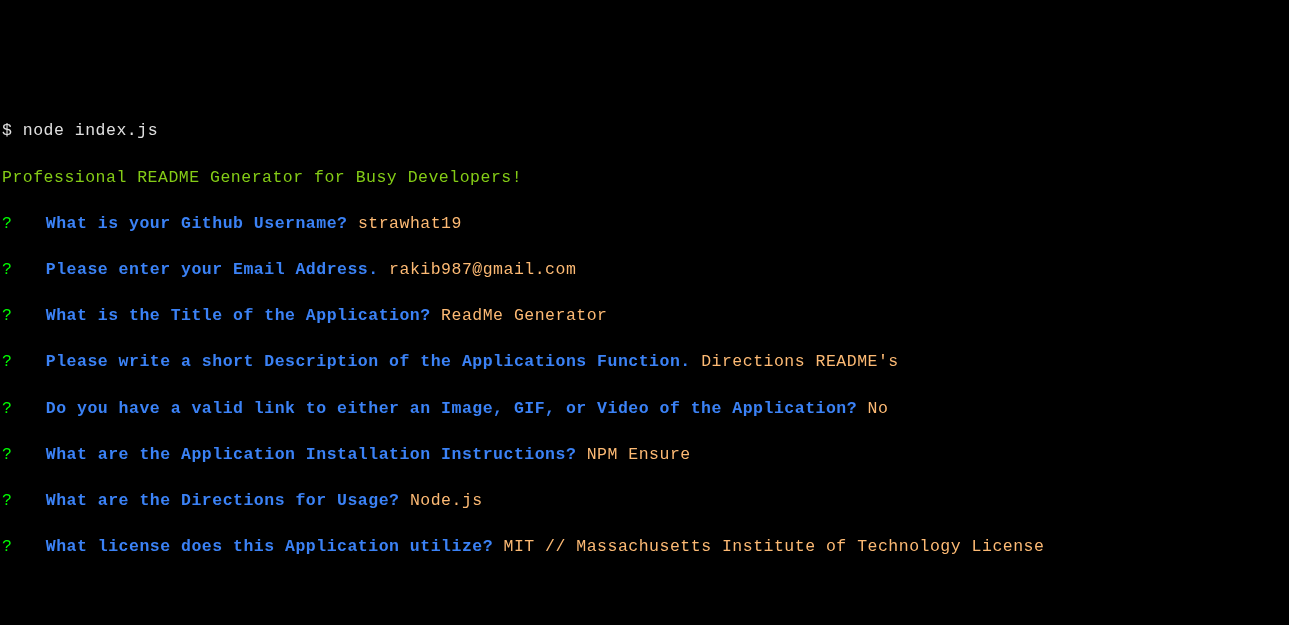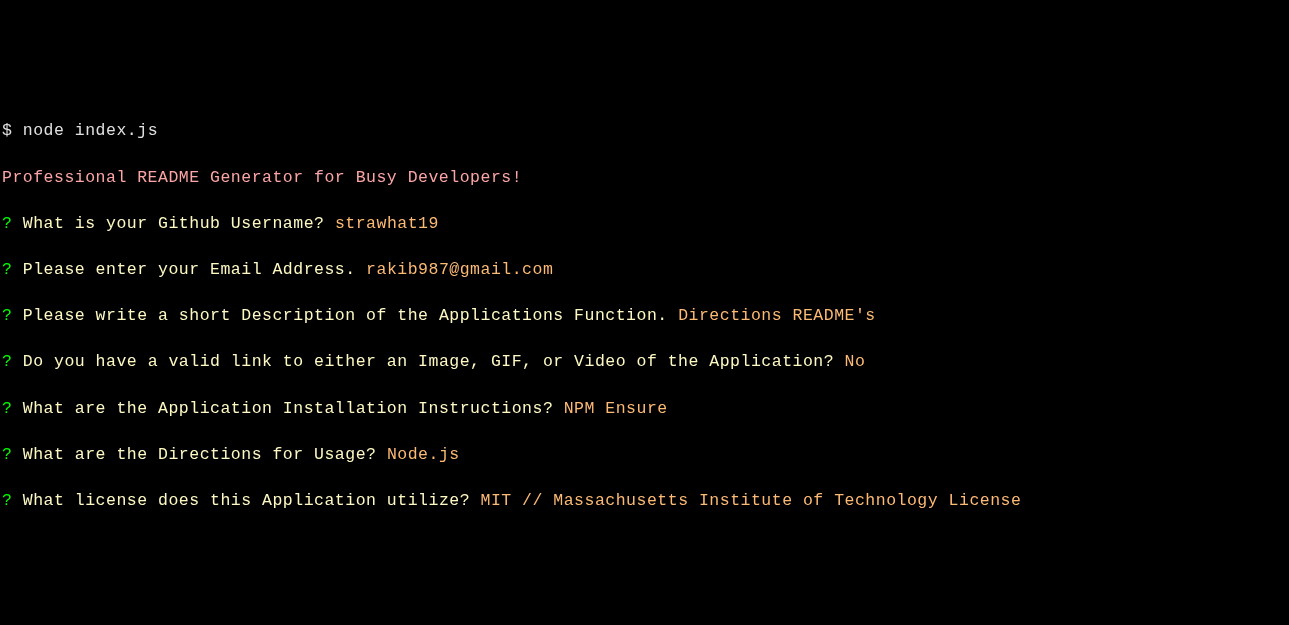--- a/index.html
+++ b/index.html
@@ -18,46 +18,48 @@
       letter-spacing: 0.5px;
     }
     .prompt-dollar {
       color: #e0e0e0;
     }
     .command {
       color: #e0e0e0;
       text-align: center;
     }
     .title-line {
-      color: #fca5a5;
+      color: #84cc16;
     }
     .question-mark {
       color: #00ff00;
     }
     .question-text {
-      color: #fef9c3;
-      font-weight: normal;
+      color: #3b82f6;
+      font-weight: bold;
+      margin-left: 23px;
     }
     .answer {
       color: #fdba74;
     }
     .line {
       display: block;
     }
   </style>
 </head>
 <body>
 
 
 
 <div>
 <span class="line"><span class="prompt-dollar">$ </span><span class="command">node index.js</span></span>
 <span class="line title-line">Professional README Generator for Busy Developers!</span>
 <span class="line"><span class="question-mark">?</span> <span class="question-text">What is your Github Username?</span> <span class="answer">strawhat19</span></span>
 <span class="line"><span class="question-mark">?</span> <span class="question-text">Please enter your Email Address.</span> <span class="answer">rakib987@gmail.com</span></span>
+<span class="line"><span class="question-mark">?</span> <span class="question-text">What is the Title of the Application?</span> <span class="answer">ReadMe Generator</span></span>
 <span class="line"><span class="question-mark">?</span> <span class="question-text">Please write a short Description of the Applications Function.</span> <span class="answer">Directions README's</span></span>
 <span class="line"><span class="question-mark">?</span> <span class="question-text">Do you have a valid link to either an Image, GIF, or Video of the Application?</span> <span class="answer">No</span></span>
 <span class="line"><span class="question-mark">?</span> <span class="question-text">What are the Application Installation Instructions?</span> <span class="answer">NPM Ensure</span></span>
 <span class="line"><span class="question-mark">?</span> <span class="question-text">What are the Directions for Usage?</span> <span class="answer">Node.js</span></span>
 <span class="line"><span class="question-mark">?</span> <span class="question-text">What license does this Application utilize?</span> <span class="answer">MIT // Massachusetts Institute of Technology License</span></span>
 
 
 
 
 

